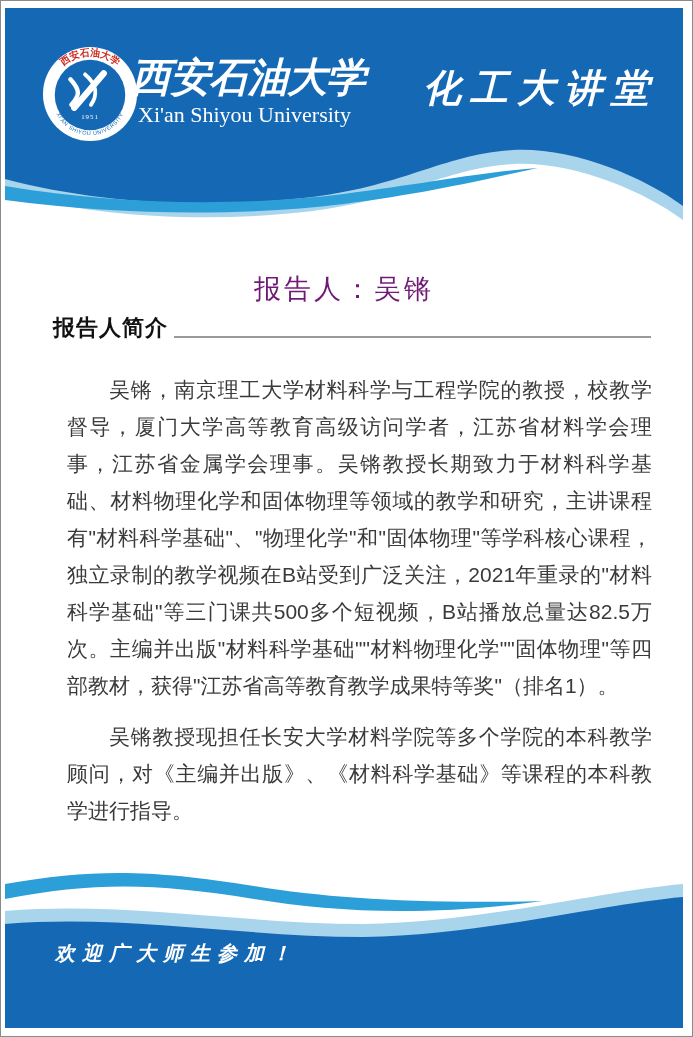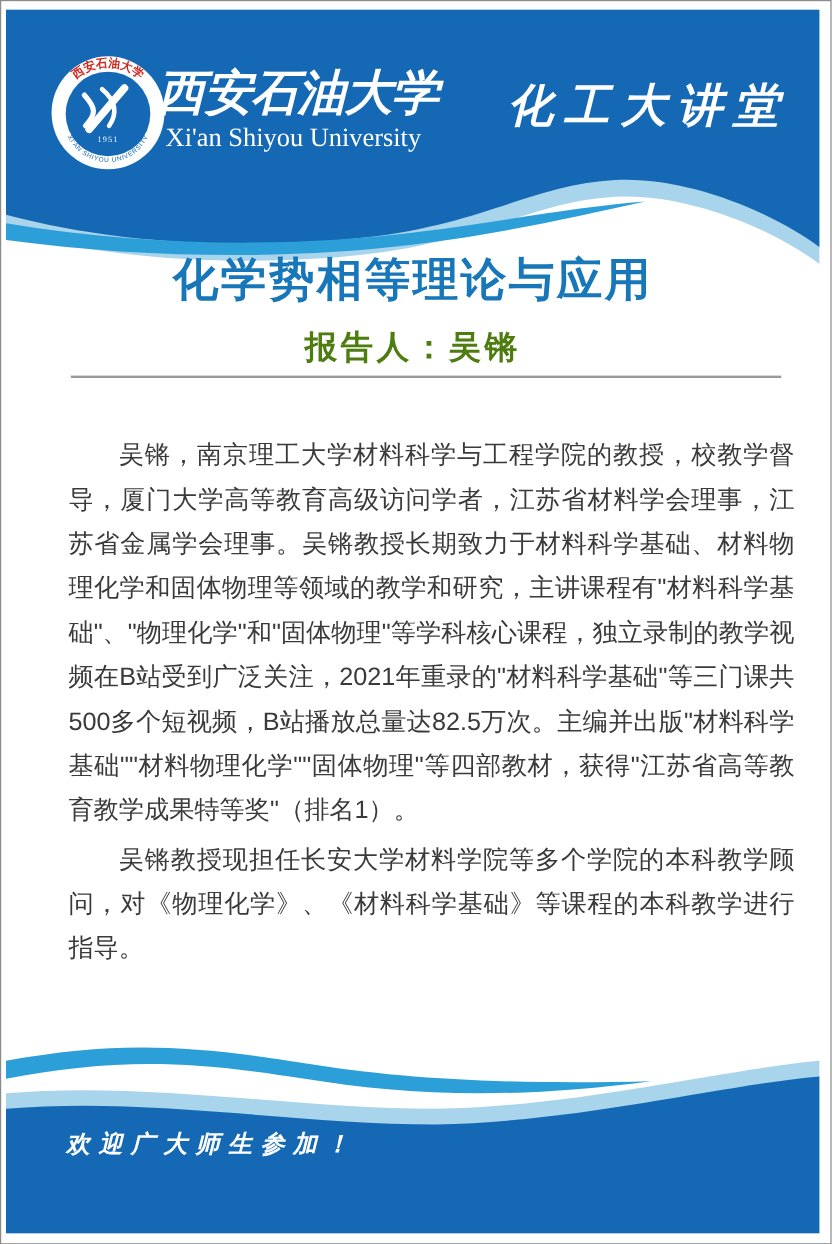--- a/index.html
+++ b/index.html
@@ -29,33 +29,33 @@
     font-size:38px;color:#ffffff;letter-spacing:9px;white-space:nowrap;
   }
 
   
   .lecture-title{
     position:absolute;top:200px;left:0;right:0;text-align:center;
     font-size:38px;font-weight:bold;color:#1777b8;letter-spacing:2px;
   }
   .speaker-line{
     position:absolute;top:263px;left:0;right:0;text-align:center;
-    font-size:27px;font-weight:bold;color:#4d7c0f;letter-spacing:3px;
+    font-size:27px;font-weight:normal;color:#701a75;letter-spacing:3px;
   }
   .bio-head-row{
     position:absolute;top:305px;left:48px;right:32px;
     display:flex;align-items:flex-end;
   }
   .bio-head{font-size:22px;font-weight:bold;color:#111111;letter-spacing:1px;white-space:nowrap;}
   .bio-rule{flex:1;height:2px;background:#9a9a9a;margin-left:6px;margin-bottom:5px;}
   .bio-body{
     position:absolute;top:349px;left:48px;width:613px;
     font-size:21px;line-height:37px;color:#3a3a3a;text-align:justify;
   }
-  .bio-body p{margin:4px;text-indent:2em;}
+  .bio-body p{margin:14px;text-indent:2em;}
   .info-block{
     position:absolute;top:782px;left:50px;
     font-size:23px;font-weight:bold;color:#141414;line-height:41px;letter-spacing:0.5px;
   }
 
   
   .footer{position:absolute;left:0;right:0;bottom:0;height:172px;}
   .footer svg.wavebg{position:absolute;top:0;left:0;width:100%;height:100%;display:block;}
   .welcome{
     position:absolute;left:50px;top:84px;
@@ -100,31 +100,31 @@
         </g>
         <text x="50" y="75" font-size="7" fill="#ffffff" text-anchor="middle" letter-spacing="1" font-family="'Liberation Serif', serif">1951</text>
       </svg>
     </div>
 
     <div class="univ-zh">西安石油大学</div>
     <div class="univ-en">Xi'an Shiyou University</div>
     <div class="series">化工大讲堂</div>
   </div>
 
-  <div class="lecture-title">化学势相等理论与应用</div>
 
   <div class="speaker-line">报告人：吴锵</div>
 
   <div class="bio-head-row">
+    <span class="bio-head">报告人简介</span>
     <span class="bio-rule"></span>
   </div>
 
   <div class="bio-body">
     <p>吴锵，南京理工大学材料科学与工程学院的教授，校教学督导，厦门大学高等教育高级访问学者，江苏省材料学会理事，江苏省金属学会理事。吴锵教授长期致力于材料科学基础、材料物理化学和固体物理等领域的教学和研究，主讲课程有"材料科学基础"、"物理化学"和"固体物理"等学科核心课程，独立录制的教学视频在B站受到广泛关注，2021年重录的"材料科学基础"等三门课共500多个短视频，B站播放总量达82.5万次。主编并出版"材料科学基础""材料物理化学""固体物理"等四部教材，获得"江苏省高等教育教学成果特等奖"（排名1）。</p>
-    <p>吴锵教授现担任长安大学材料学院等多个学院的本科教学顾问，对《物理化学》、《材料科学基础》等课程的本科教学进行指导。</p>
+    <p>吴锵教授现担任长安大学材料学院等多个学院的本科教学顾问，对《主编并出版》、《材料科学基础》等课程的本科教学进行指导。</p>
   </div>
 
 
   <div class="footer">
     <svg class="wavebg" viewBox="0 0 681 172" preserveAspectRatio="none">
 
       <path fill="#a8d4ec" d="M0,55 C120,45 240,68 360,68 C480,66 600,35 681,28 V172 H0 Z"></path>
 
       <path fill="#1569b4" d="M0,68 C120,58 240,81 360,81 C480,79 600,48 681,41 V172 H0 Z"></path>
 

